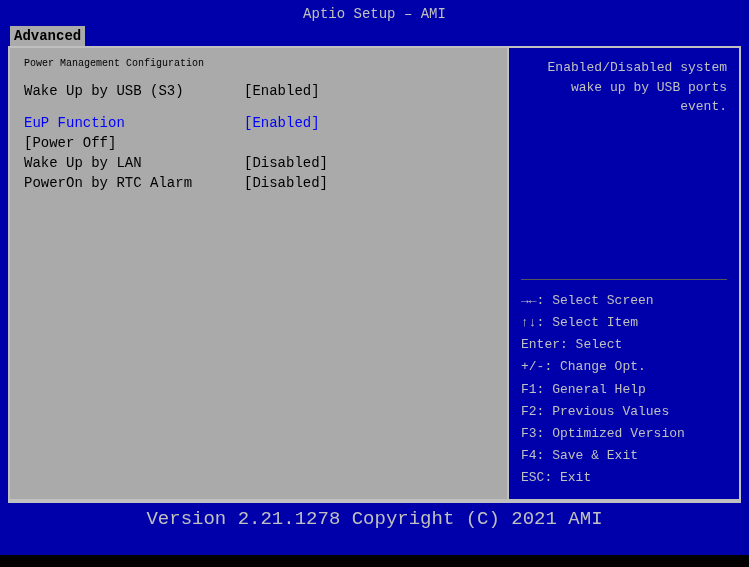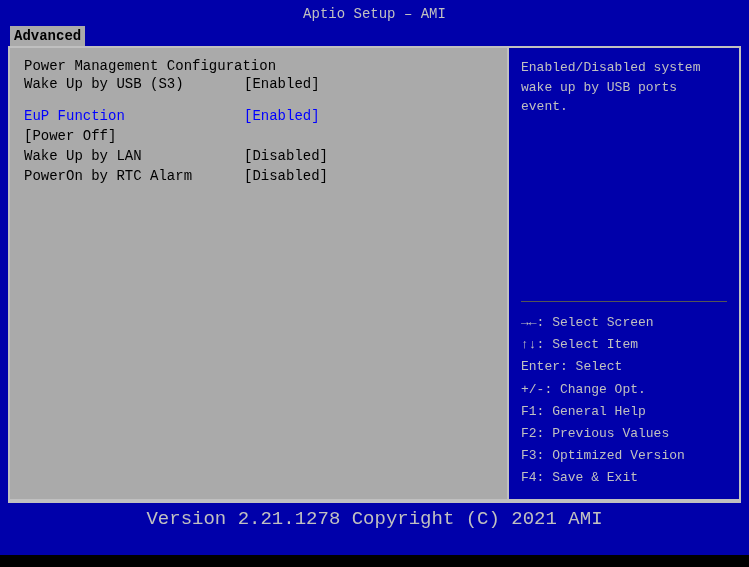--- a/index.html
+++ b/index.html
@@ -59,22 +59,22 @@
     #left-panel {
       flex: 1;
       background: #aaaaaa;
       padding: 10px 14px;
       color: #000000;
       border-right: 2px solid #c0c0c0;
     }
 
     #section-title {
       color: #000000;
-      margin-bottom: 2px;
-      font-size: 14px;
+      margin-bottom: 14px;
+      font-size: 10px;
     }
 
     .config-row {
       display: flex;
       margin-bottom: 4px;
       font-size: 14px;
     }
 
     .config-row .label {
       width: 220px;
@@ -105,20 +105,21 @@
     }
 
     #help-text {
       flex: 1;
       color: #c0c0c0;
       font-size: 13px;
       line-height: 1.5;
       border-bottom: 1px solid #555;
       padding-bottom: 14px;
       margin-bottom: 10px;
+      text-align: right;
     }
 
     #shortcuts {
       color: #c0c0c0;
       font-size: 13px;
       line-height: 1.7;
     }
 
     
     #footer {
@@ -183,20 +184,21 @@
       <div id="help-text">Enabled/Disabled system wake up by USB ports event.</div>
       <div id="shortcuts">
         <div>→←: Select Screen</div>
         <div>↑↓: Select Item</div>
         <div>Enter: Select</div>
         <div>+/-: Change Opt.</div>
         <div>F1: General Help</div>
         <div>F2: Previous Values</div>
         <div>F3: Optimized Version</div>
         <div>F4: Save &amp; Exit</div>
+        <div>ESC: Exit</div>
       </div>
     </div>
   </div>
 
   <div id="footer">
     <span>Version 2.21.1278 Copyright (C) 2021 AMI</span>
   </div>
 </div>
 
 </body></html>

